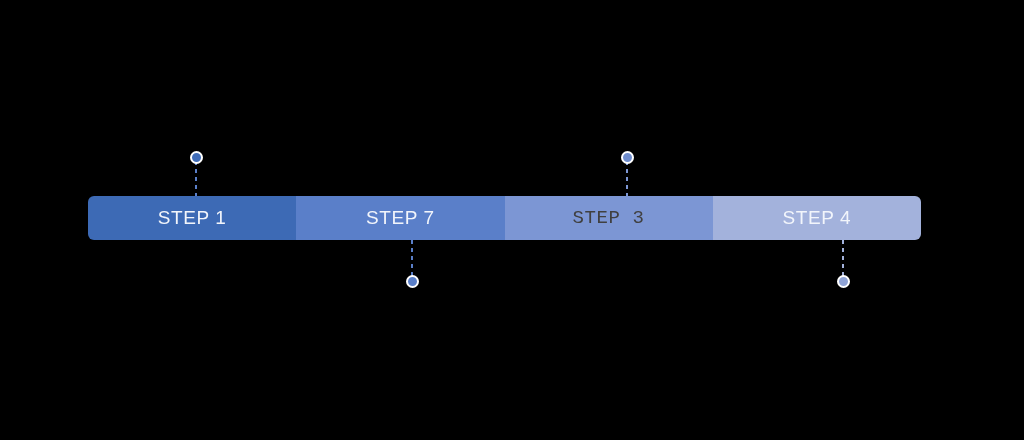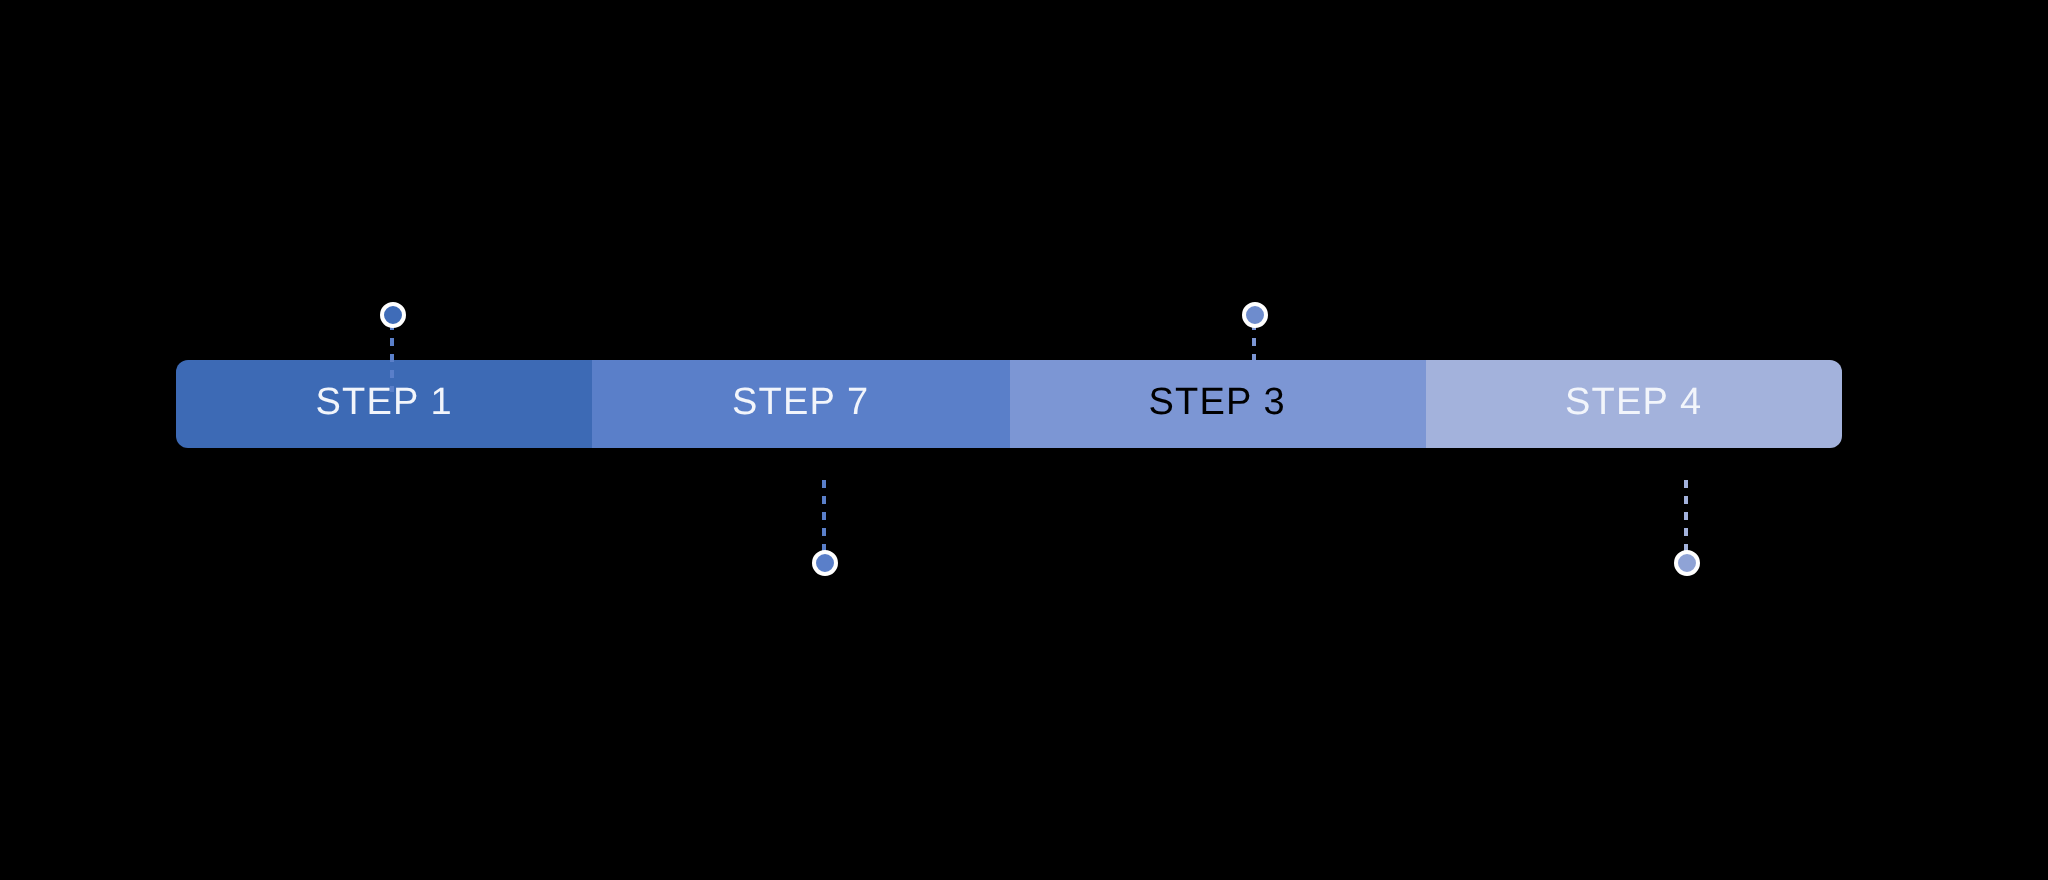--- a/index.html
+++ b/index.html
@@ -80,29 +80,29 @@
     border: 2px solid #ffffff;
     box-sizing: content-box;
     left: -6.5px;
   }
 </style>
 </head>
 <body style="background: rgb(0, 0, 0);">
 
 <div id="stage" style="background: rgb(0, 0, 0);">
 
-  <div id="step-bar" style="left: 88px; top: 180px; width: 833px; height: 44px; border-radius: 6px;">
+  <div id="step-bar" style="left: 88px; top: 196px; width: 833px; height: 44px; border-radius: 6px;">
     <div class="step-segment" style="background: rgb(61, 106, 181);">
       <span class="step-label" style="color: rgb(242, 245, 251);">STEP 1</span>
     </div>
     <div class="step-segment" style="background: rgb(90, 127, 201);">
       <span class="step-label" style="color: rgb(242, 245, 251);">STEP 7</span>
     </div>
     <div class="step-segment" style="background: rgb(124, 150, 212);">
-      <span class="step-label" style="color: #000000;">STEP 3</span>
+      <span class="step-label" style="color: #404040; font-family: Liberation Mono, monospace;">STEP 3</span>
     </div>
     <div class="step-segment" style="background: rgb(163, 178, 220);">
       <span class="step-label" style="color: rgb(242, 245, 251);">STEP 4</span>
     </div>
   </div>
 
   <div class="marker" style="left: 196px; color: rgb(90, 127, 201); top: 157px;">
     <div class="marker-line" style="top: 4px; height: 35px;"></div>
     <div class="marker-dot" style="background: rgb(63, 108, 184); border-color: rgb(255, 255, 255); top: -6.5px;"></div>
   </div>

